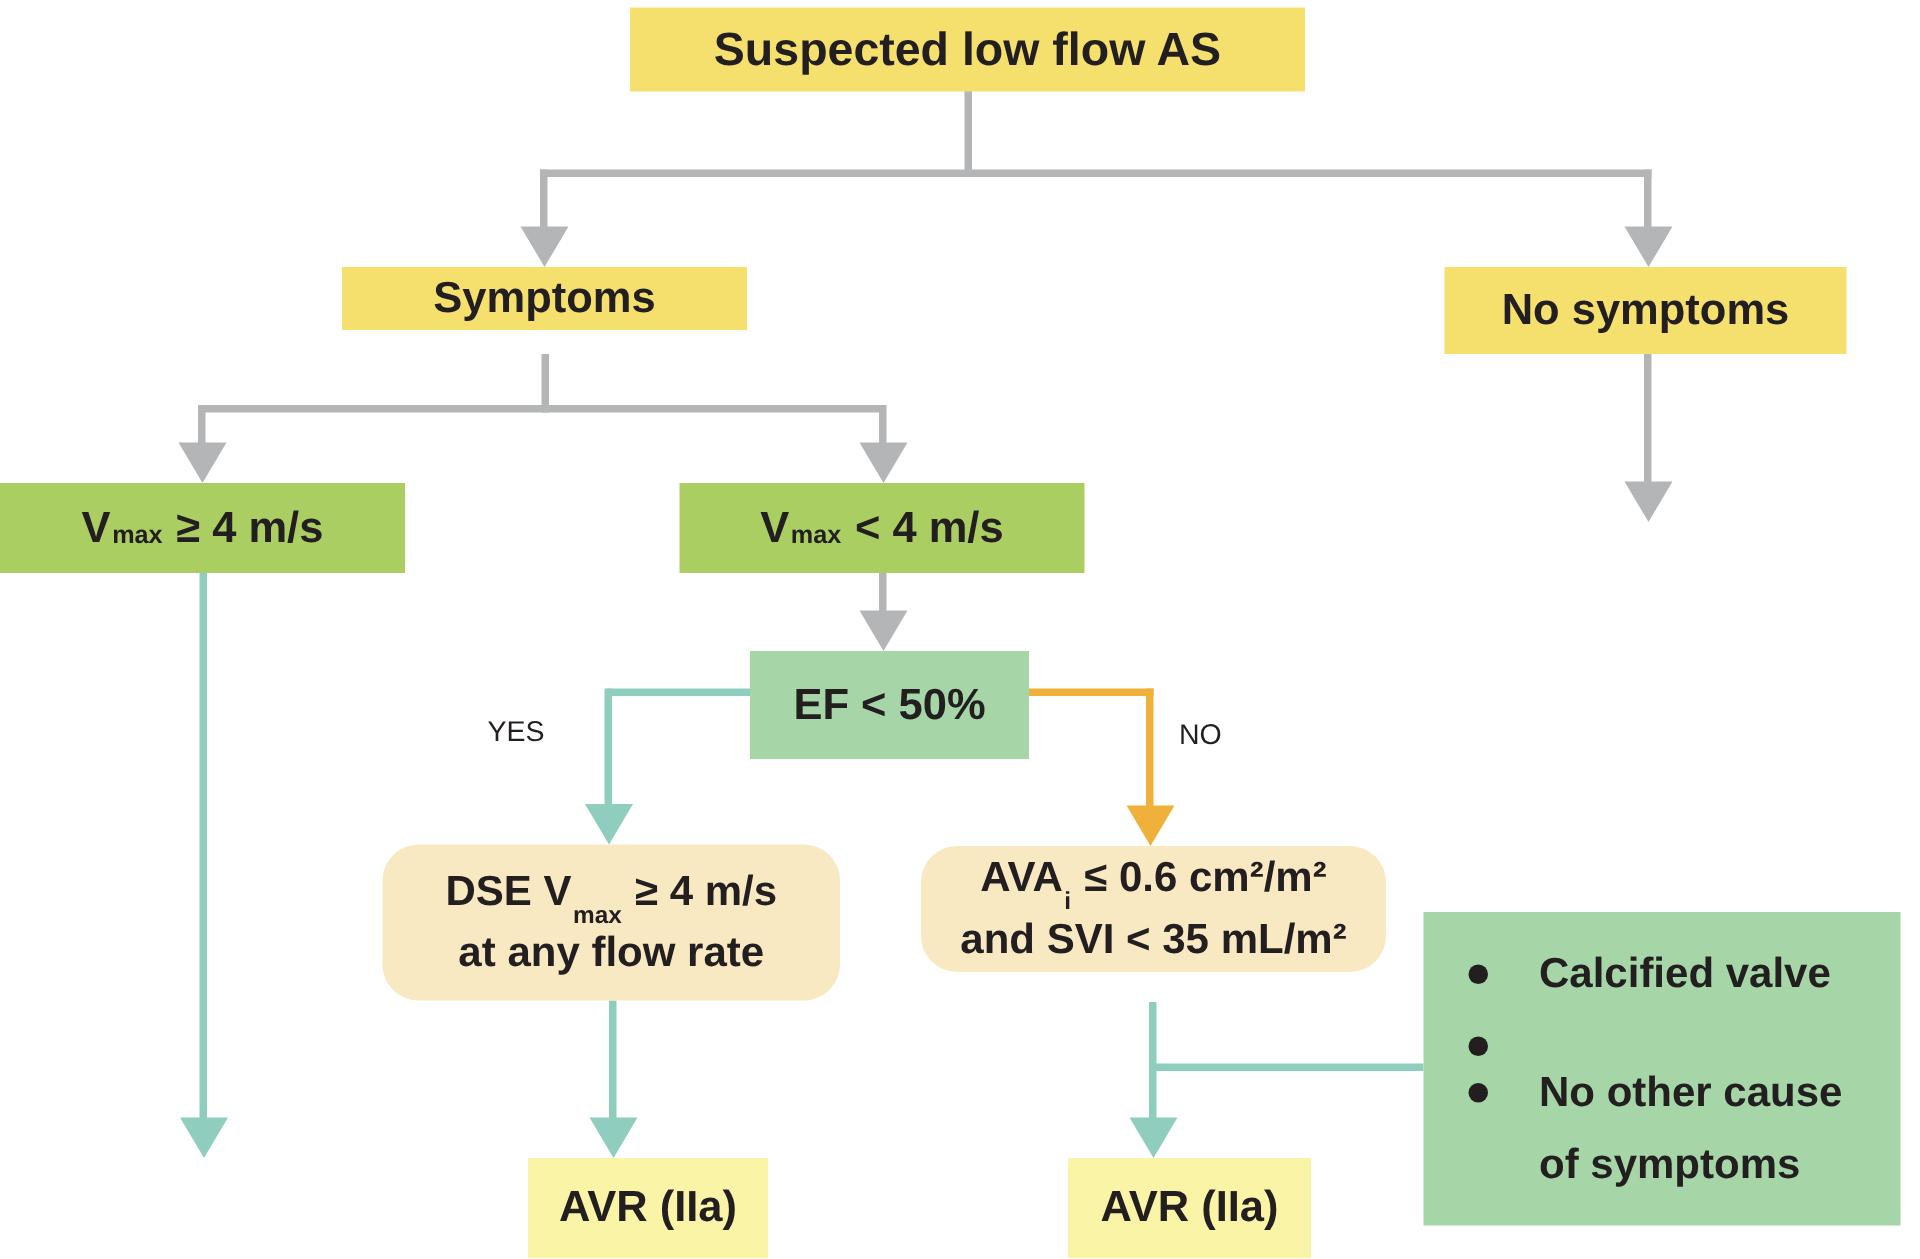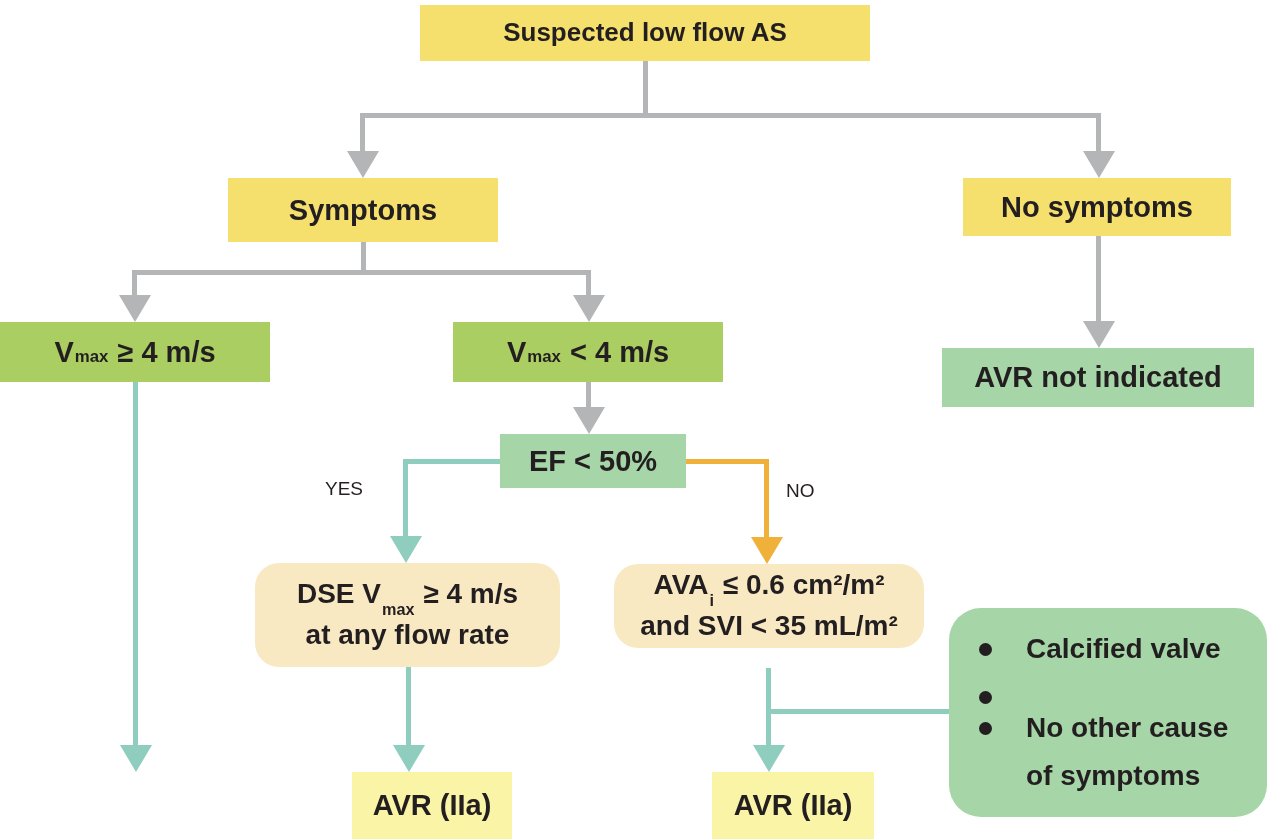--- a/index.html
+++ b/index.html
@@ -92,63 +92,60 @@
   <div class="hline teal" style="left:768px;top:709px;width:181px;"></div>
   <div class="head teal-h" style="left:753px;top:745px;"></div>
 
   <div class="hline orange" style="left:678px;top:459px;width:91px;"></div>
   <div class="vline orange" style="left:764px;top:459px;height:81px;"></div>
   <div class="head orange-h" style="left:751px;top:537px;"></div>
 
   <div class="edge-label" style="left:325px;top:478px;">YES</div>
   <div class="edge-label" style="left:786px;top:480px;">NO</div>
 
-  <div class="box yellow" style="left:420px;top:5px;width:450px;height:56px;font-size:26px;">
+  <div class="box yellow" style="left:420px;top:5px;width:450px;height:56px;font-size:31px;">
     <span class="t">Suspected low flow AS</span>
   </div>
 
-  <div class="box yellow" style="left:228px;top:178px;width:270px;height:64px;">
+  <div class="box yellow" style="left:228px;top:178px;width:270px;height:42px;">
     <span class="t">Symptoms</span>
   </div>
 
   <div class="box yellow" style="left:963px;top:178px;width:268px;height:58px;">
     <span class="t">No symptoms</span>
   </div>
 
   <div class="box green" style="left:0px;top:322px;width:270px;height:60px;">
     <span class="t">V</span>
       <sub>max</sub>
       <span class="t"> ≥ 4 m/s</span>
   </div>
 
   <div class="box green" style="left:453px;top:322px;width:270px;height:60px;">
     <span class="t">V</span>
       <sub>max</sub>
       <span class="t"> &lt; 4 m/s</span>
   </div>
 
-  <div class="box light-green" style="left:942px;top:348px;width:312px;height:59px;">
-    <span class="t">AVR not indicated</span>
-  </div>
 
-  <div class="box light-green" style="left:500px;top:434px;width:186px;height:54px;">
+  <div class="box light-green" style="left:500px;top:434px;width:186px;height:72px;">
     <span class="t">EF &lt; 50%</span>
   </div>
 
   <div class="box cream two-line" style="left:255px;top:563px;width:305px;height:104px;">
     <div><span class="t">DSE V</span><sub>max</sub><span class="t"> ≥ 4 m/s</span></div>
     <div class="t">at any flow rate</div>
   </div>
 
   <div class="box cream two-line" style="left:614px;top:564px;width:310px;height:84px;">
     <div><span class="t">AVA</span><sub>i</sub><span class="t"> ≤ 0.6 cm²/m²</span></div>
     <div class="t">and SVI &lt; 35 mL/m²</div>
   </div>
 
-  <div class="criteria" style="left:949px;top:608px;width:318px;height:209px;border-radius:32px;">
+  <div class="criteria" style="left:949px;top:608px;width:318px;height:209px;">
     <div class="row">
       <span class="dot"></span>
       <span class="txt">Calcified valve</span>
     </div>
     <div class="row">
       <span class="dot"></span>
     </div>
     <div class="row">
       <span class="dot"></span>
       <span class="txt">No other cause of symptoms</span>

